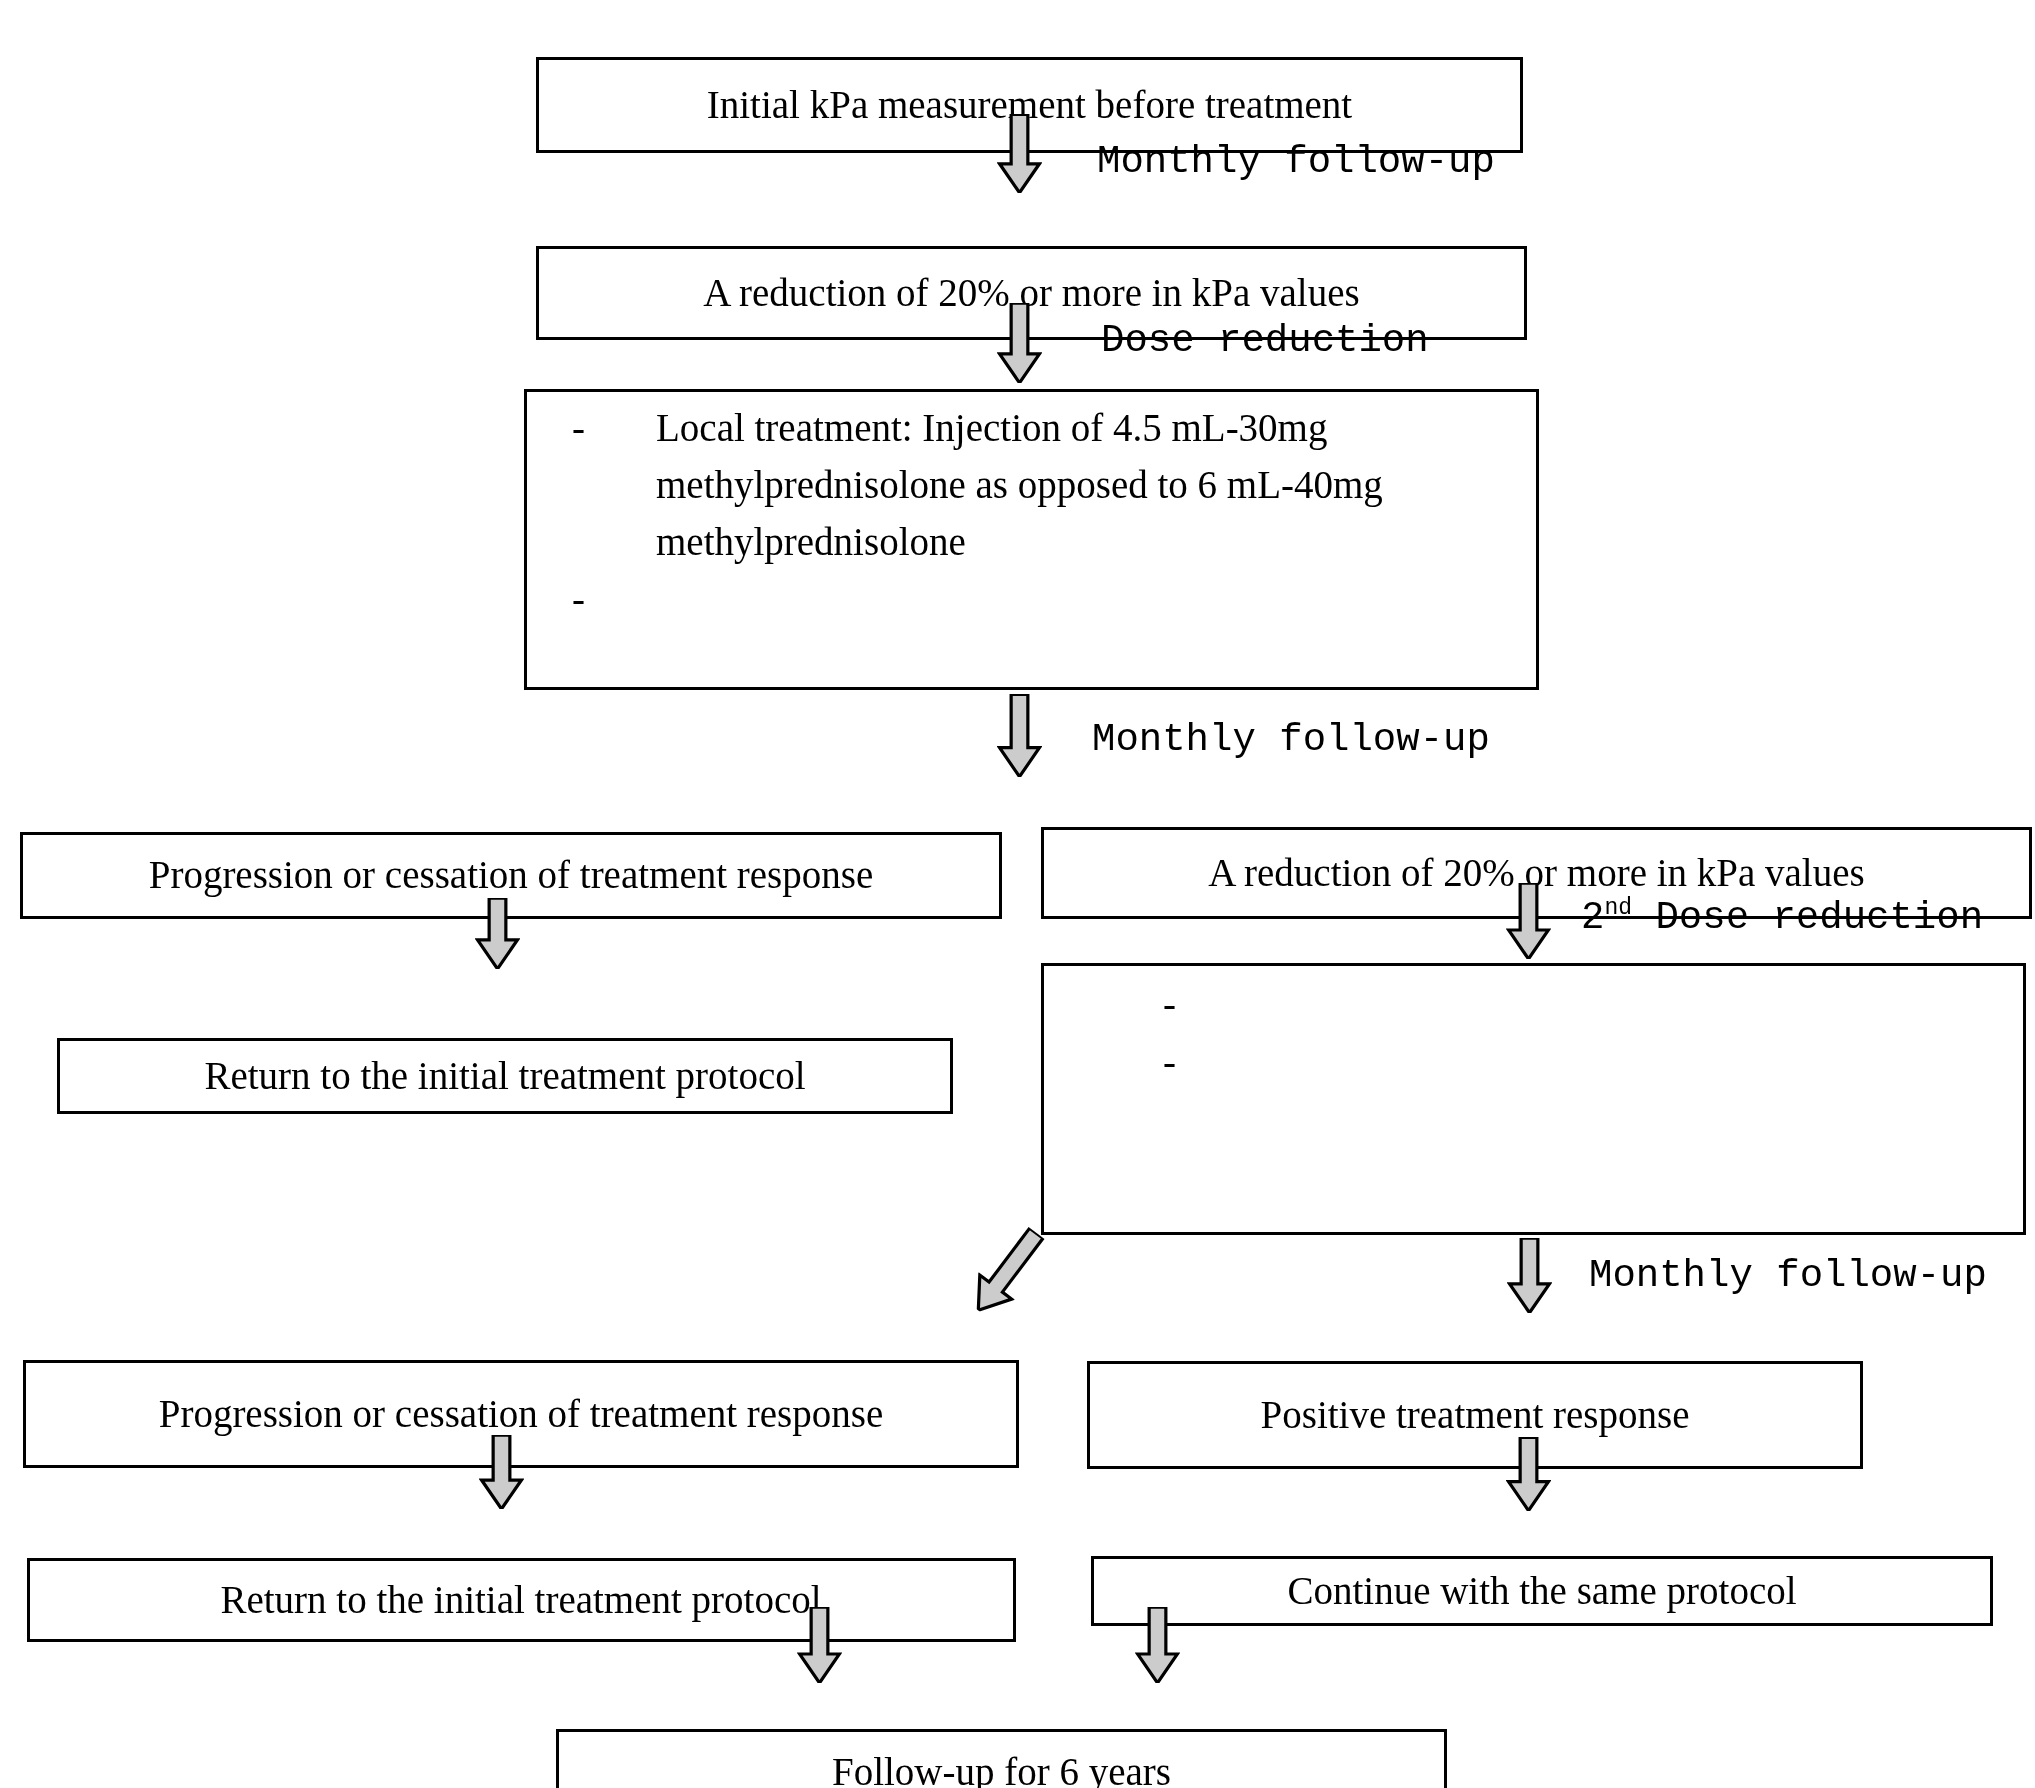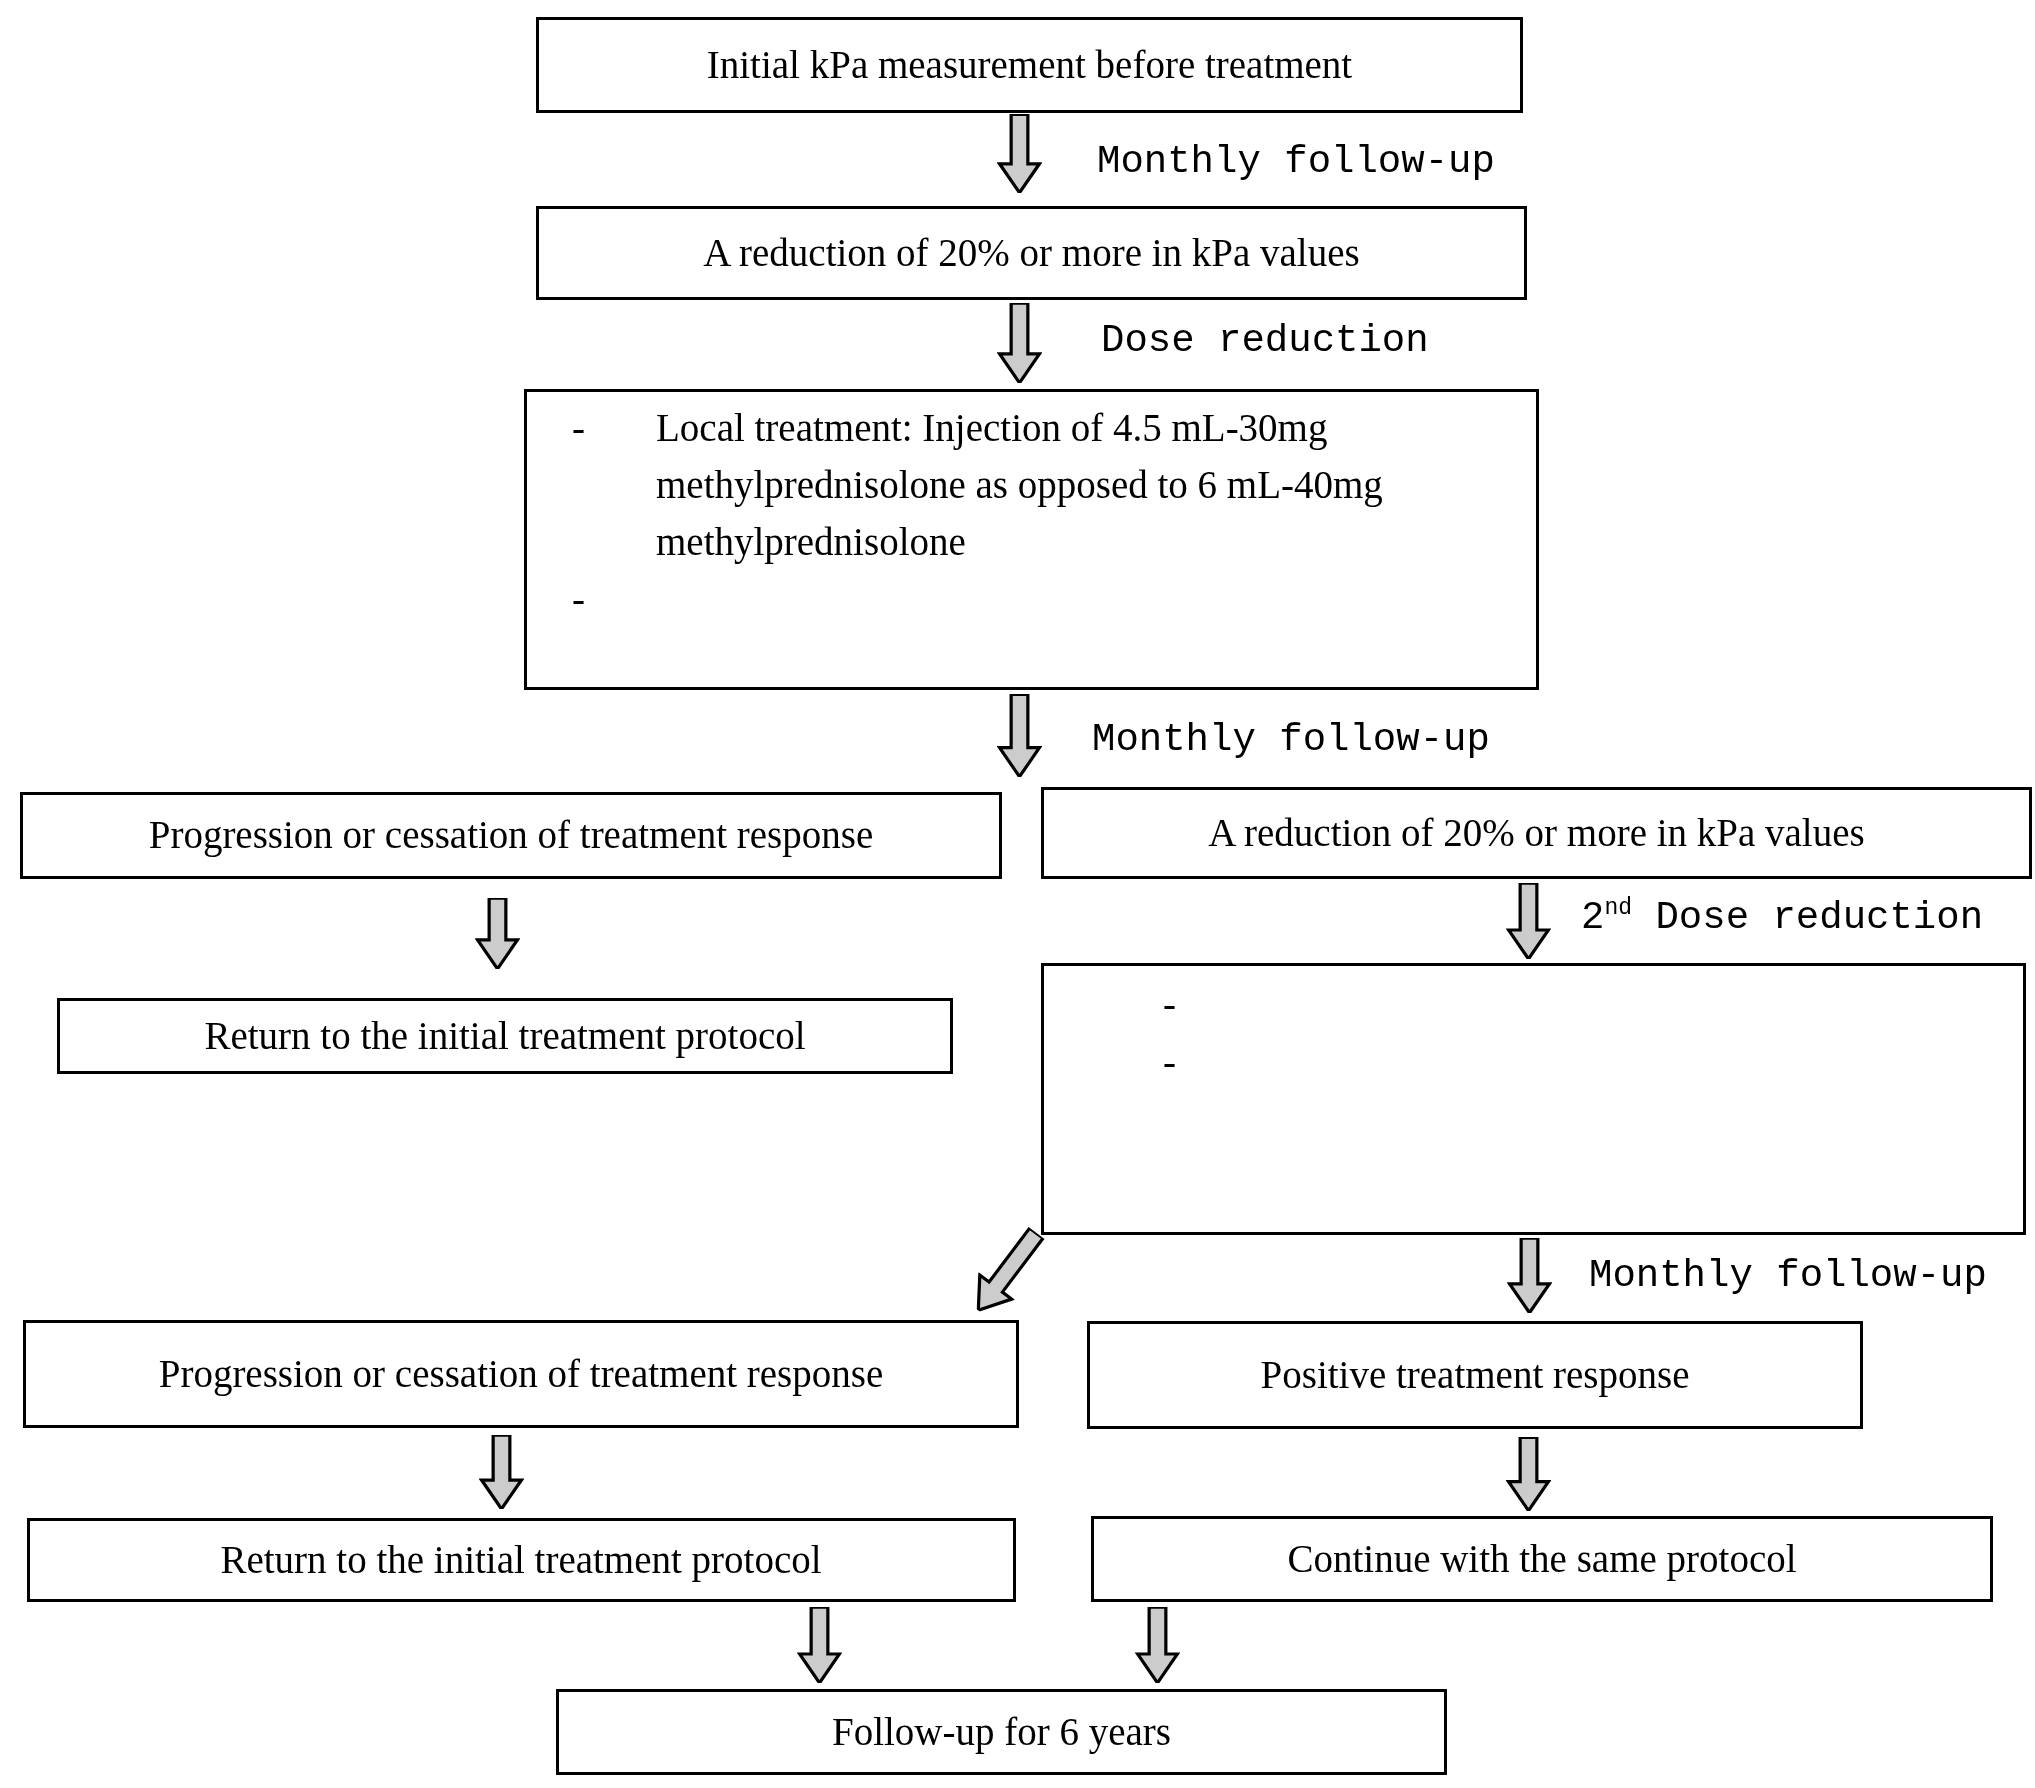--- a/index.html
+++ b/index.html
@@ -17,20 +17,21 @@
     box-sizing: border-box;
     border: 3.9px solid #000000;
     background: #ffffff;
     display: flex;
     align-items: center;
     justify-content: center;
     text-align: center;
     font-size: 39px;
     line-height: 1.2;
     padding: 0 26px;
+    margin-top: 40px;
   }
   .listbox {
     position: absolute;
     box-sizing: border-box;
     border: 3.9px solid #000000;
     background: #ffffff;
     font-size: 39px;
     text-align: left;
     display: block;
   }
@@ -174,21 +175,21 @@
   <div class="arrow" style="left:1506px; top:1437px;">
       <svg width="45" height="74" viewBox="0 0 70 114">
         <polygon points="22,0 48,0 48,69 66,69 35,114 4,69 22,69" fill="#cccccc" stroke="#000000" stroke-width="5" stroke-linejoin="miter"></polygon>
       </svg>
     </div>
 
   <div class="box" style="left:26.5px; top:1518px; width:989px; height:84px;">
     <span>Return to the initial treatment protocol</span>
   </div>
 
-  <div class="box" style="left:1091px; top:1516px; width:902px; height:86px;">
+  <div class="box" style="left:1091px; top:1516px; width:902px; height:70px;">
     <span>Continue with the same protocol</span>
   </div>
 
   <div class="arrow" style="left:797px; top:1607px;">
       <svg width="45" height="76" viewBox="0 0 70 118">
         <polygon points="22,0 48,0 48,73 66,73 35,118 4,73 22,73" fill="#cccccc" stroke="#000000" stroke-width="5" stroke-linejoin="miter"></polygon>
       </svg>
     </div>
   <div class="arrow" style="left:1135px; top:1607px;">
       <svg width="45" height="76" viewBox="0 0 70 118">

